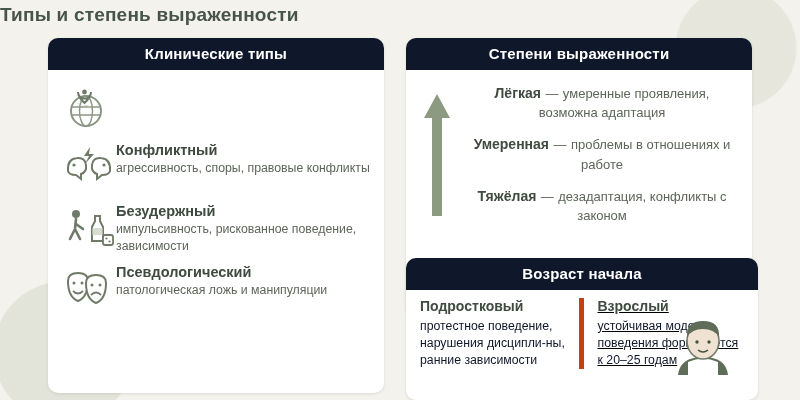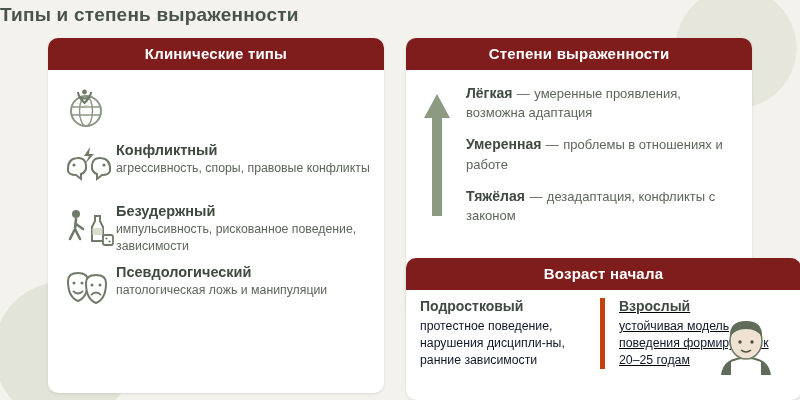--- a/index.html
+++ b/index.html
@@ -25,49 +25,49 @@
   }
 
   .card {
     position: absolute;
     background: #ffffff;
     border-radius: 10px;
     box-shadow: 0 1px 3px rgba(90,100,85,0.16);
     overflow: hidden;
   }
   .card-header {
-    background: #7f1d1d;
+    background: #0f172a;
     color: #ffffff;
     font-size: 15px;
     font-weight: bold;
     text-align: center;
     padding: 7px 6px 8px;
     letter-spacing: 0.2px;
   }
   .card-body { padding: 10px 14px 8px; }
 
   
   #card-types { left: 48px; top: 38px; width: 336px; height: 355px; }
   .type-row { display: flex; align-items: flex-start; margin-bottom: 9px; }
   .type-icon { width: 54px; flex: 0 0 54px; height: 52px; position: relative; }
   .type-text { flex: 1; padding-top: 1px; }
   .type-name { font-size: 14.5px; font-weight: bold; color: #3f4a40; margin-bottom: 2px; }
   .type-desc { font-size: 12.3px; color: #5c6659; line-height: 1.35; }
 
   
   #card-degrees { left: 406px; top: 38px; width: 346px; height: 280px; }
-  .deg-wrap { display: flex; }
+  .deg-wrap { display: flex; text-align: center; }
   .arrow-col { width: 46px; flex: 0 0 46px; padding-top: 10px; }
   .deg-col { flex: 1; padding-top: 4px; }
   .deg-item { margin-bottom: 13px; }
   .deg-name { font-size: 14px; font-weight: bold; color: #3f4a40; display: inline; }
   .deg-desc { font-size: 13px; color: #5c6659; display: inline; line-height: 1.4; }
 
   
-  #card-age { left: 406px; top: 258px; width: 395px; height: 142px; }
+  #card-age { left: 406px; top: 258px; width: 352px; height: 142px; }
   .age-body { display: flex; padding: 8px 14px 0; }
   .age-col { flex: 1; }
   .age-col.left { border-right: 5px solid #c2410c; padding-right: 12px; }
   .age-col.right { padding-left: 14px; position: relative; text-decoration: underline; }
   .age-title { font-size: 14px; font-weight: bold; color: #3f4a40; margin-bottom: 4px; }
   .age-desc { font-size: 12.3px; color: #0f172a; line-height: 1.38; }
 
   
   svg { display: block; }
   .person-art { position: absolute; right: 2px; bottom: -6px; }

